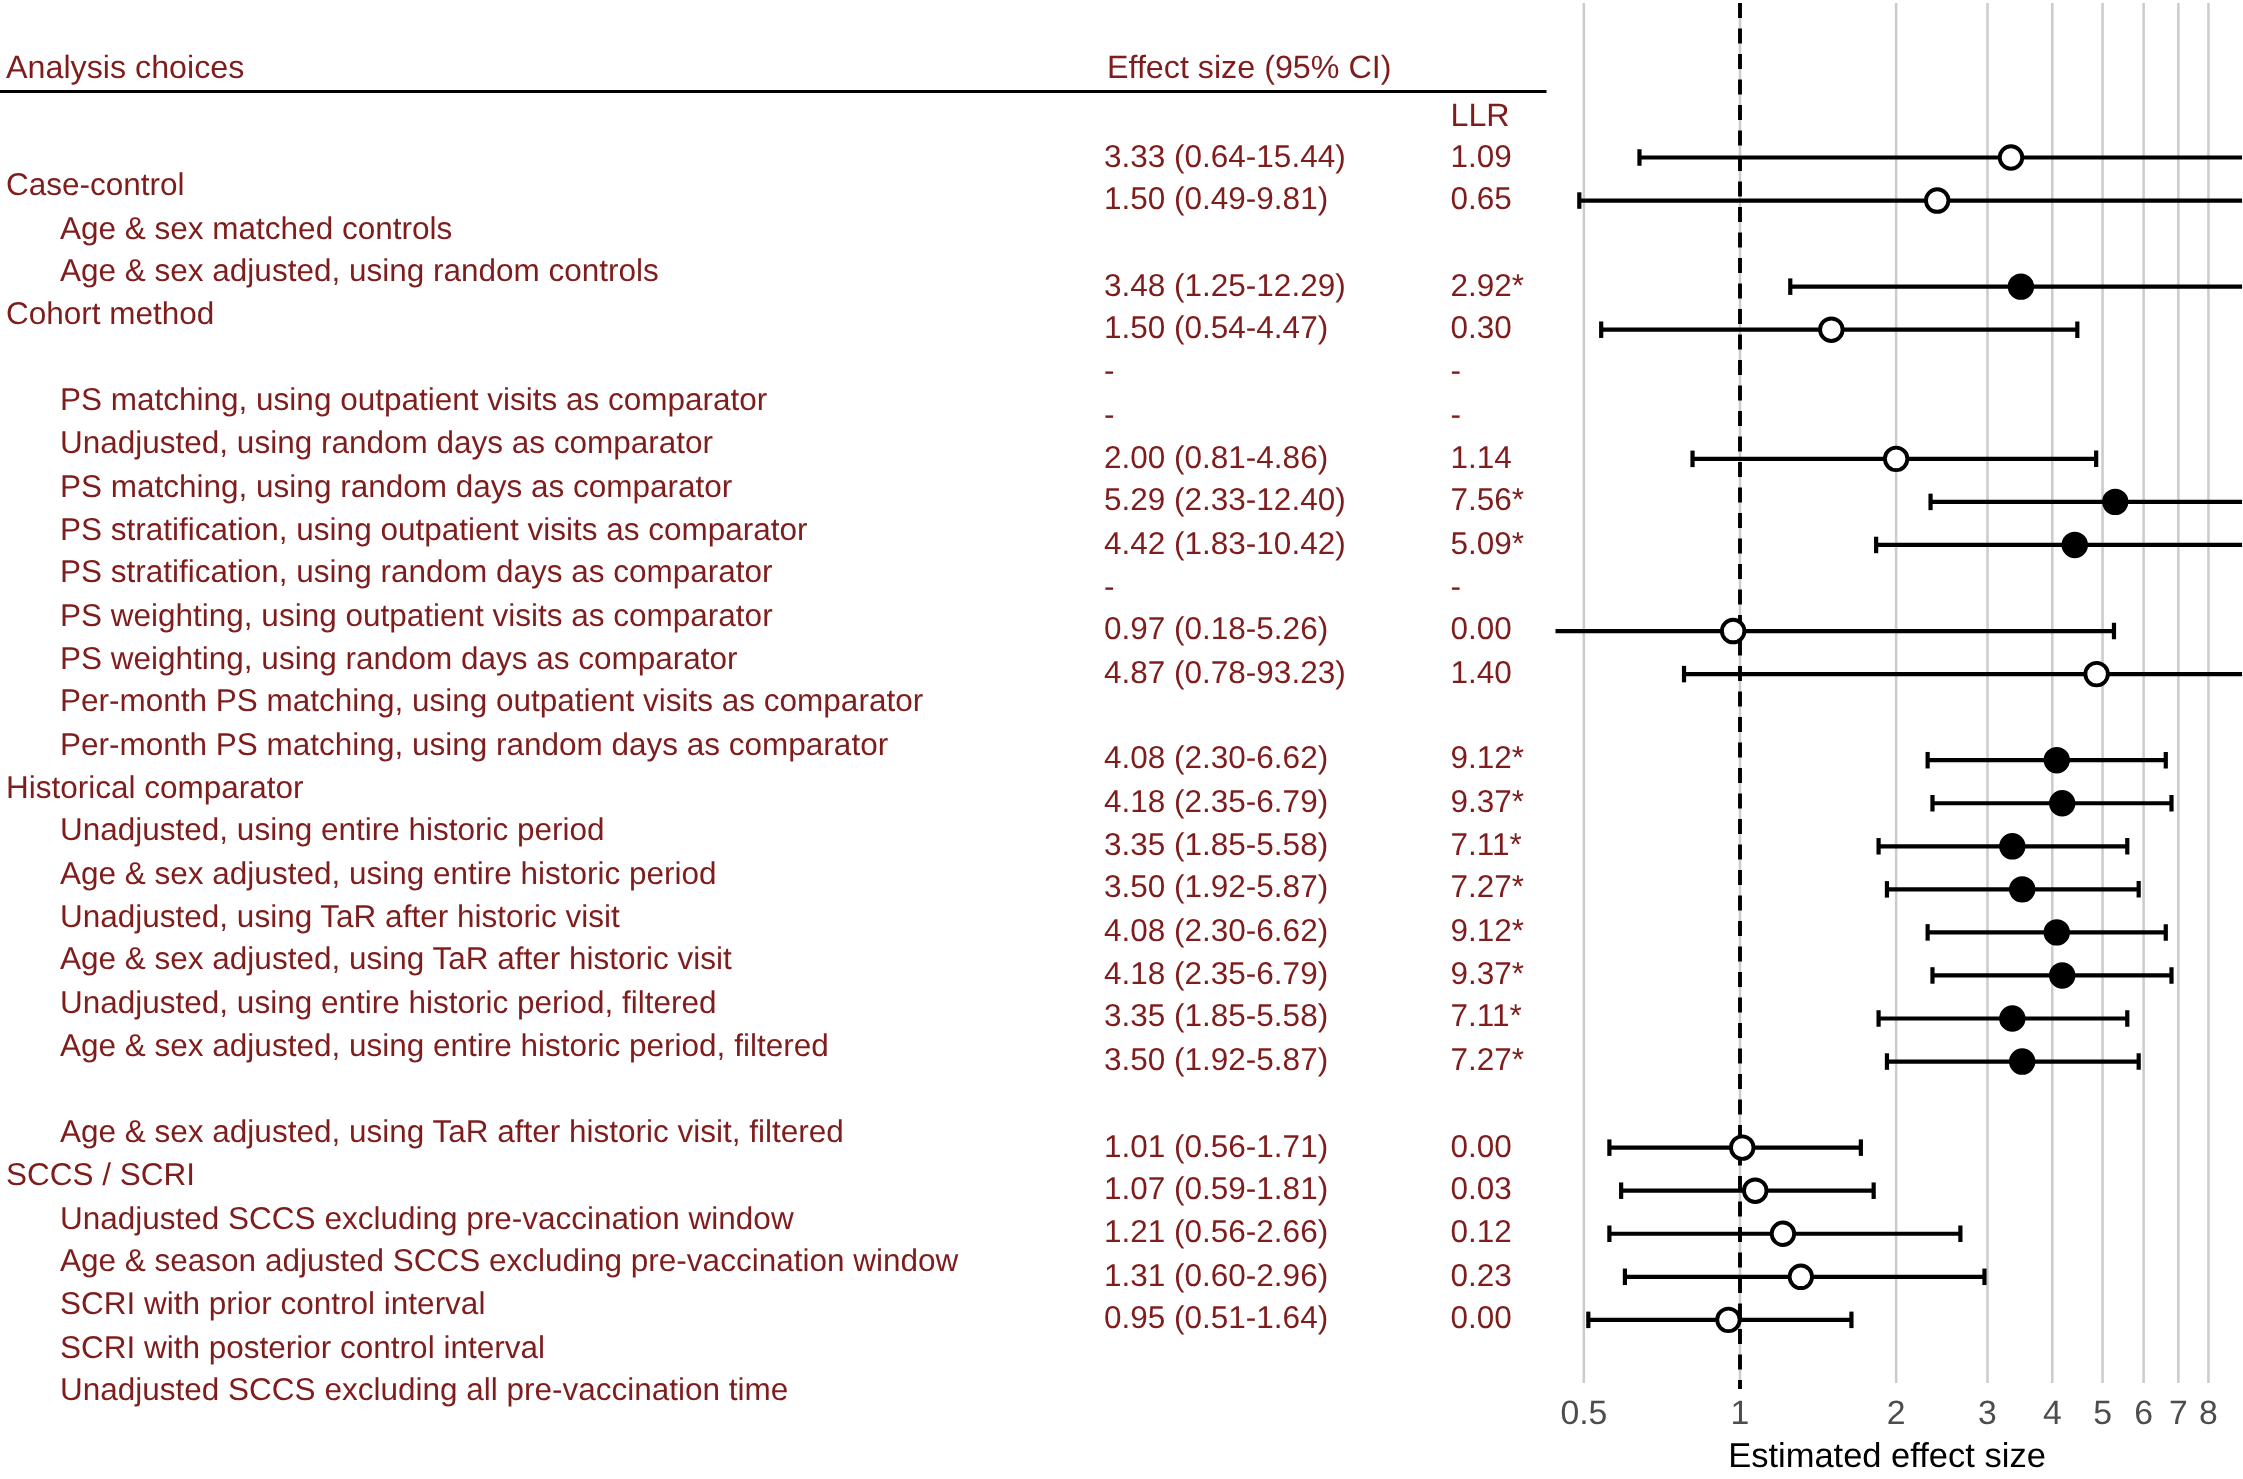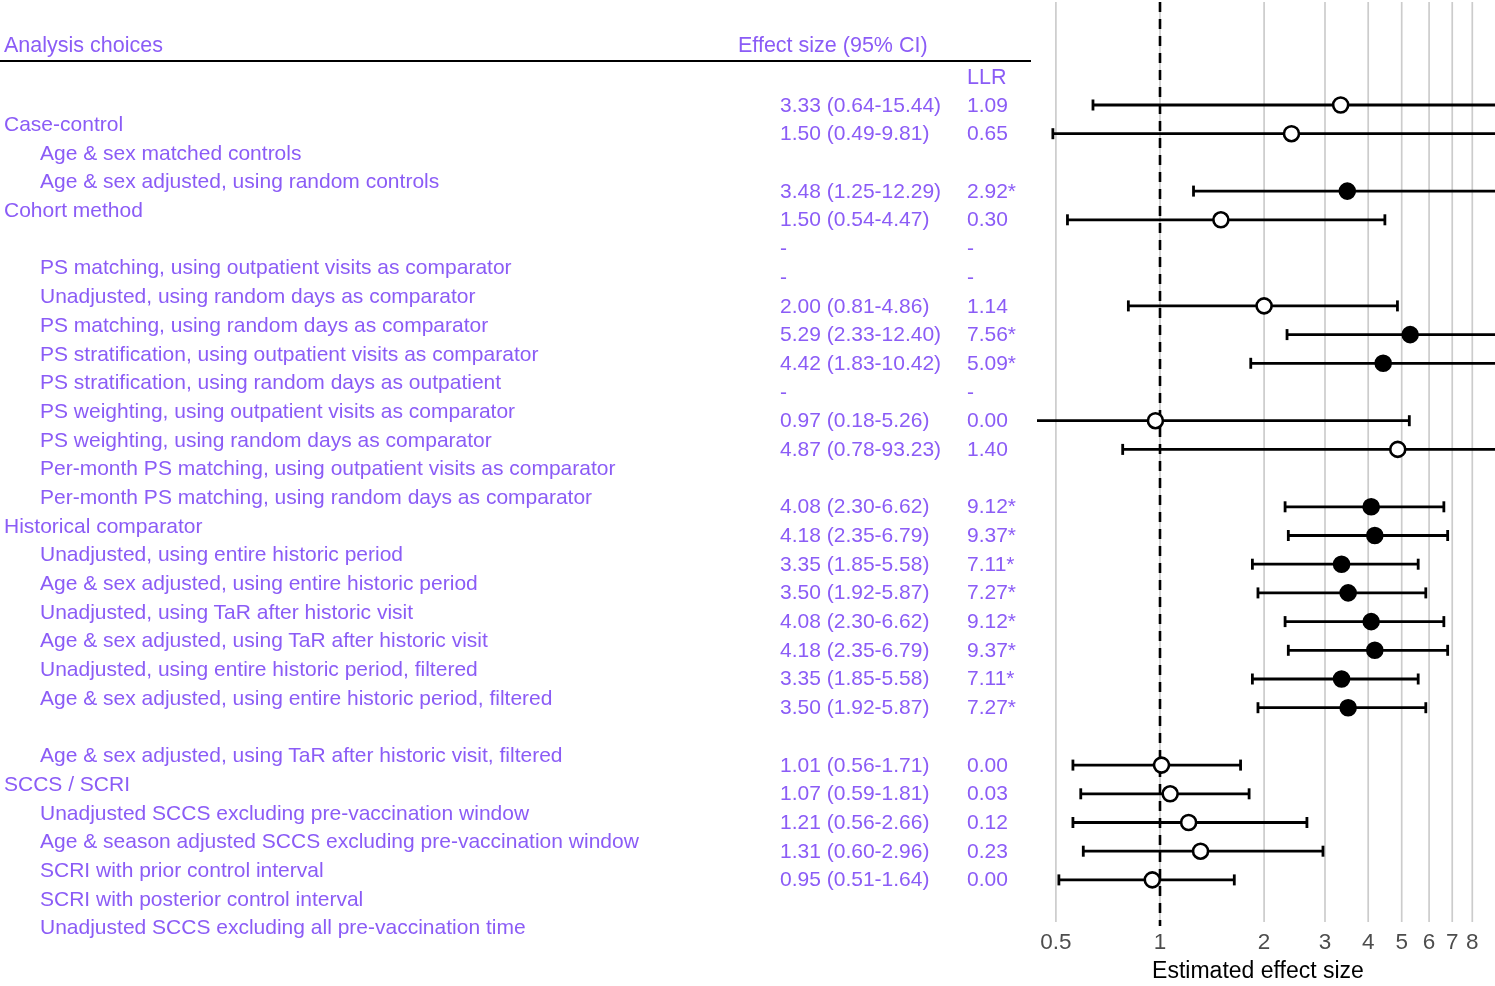--- a/index.html
+++ b/index.html
@@ -2,21 +2,21 @@
 <html><head>
 <meta charset="utf-8">
 <style>
   html, body { margin: 0; padding: 0; background: #ffffff; }
   #figure {
     position: relative;
     width: 1495px;
     height: 986px;
     background: #ffffff;
     font-family: "Liberation Sans", "DejaVu Sans", sans-serif;
-    color: #8b5cf6;
+    color: #7f1d1d;
     overflow: hidden;
   }
   .hdr {
     position: absolute;
     top: 30px;
     height: 31px;
     line-height: 31px;
     font-size: 21.5px;
     white-space: nowrap;
   }
@@ -36,21 +36,21 @@
   }
   .row {
     position: relative;
     height: 28.7px;
     line-height: 28.7px;
     font-size: 21px;
     white-space: nowrap;
   }
   .row .lbl { position: absolute; left: 40px; margin-top: 48px; }
   .row.section .lbl { left: 4px; }
-  .row .eff { position: absolute; left: 780px; text-align: right; }
+  .row .eff { position: absolute; left: 736px; text-align: right; }
   .row .llr { position: absolute; left: 967px; }
   #forest-svg {
     position: absolute;
     top: 0; left: 0;
     pointer-events: none;
   }
 </style>
 </head>
 <body>
 
@@ -100,21 +100,21 @@
       <span class="lbl">PS matching, using random days as comparator</span>
       <span class="eff">-</span>
       <span class="llr">-</span>
     </div>
       <div class="row">
       <span class="lbl">PS stratification, using outpatient visits as comparator</span>
       <span class="eff">2.00 (0.81-4.86)</span>
       <span class="llr">1.14</span>
     </div>
       <div class="row">
-      <span class="lbl">PS stratification, using random days as outpatient</span>
+      <span class="lbl">PS stratification, using random days as comparator</span>
       <span class="eff">5.29 (2.33-12.40)</span>
       <span class="llr">7.56*</span>
     </div>
       <div class="row">
       <span class="lbl">PS weighting, using outpatient visits as comparator</span>
       <span class="eff">4.42 (1.83-10.42)</span>
       <span class="llr">5.09*</span>
     </div>
       <div class="row">
       <span class="lbl">PS weighting, using random days as comparator</span>

